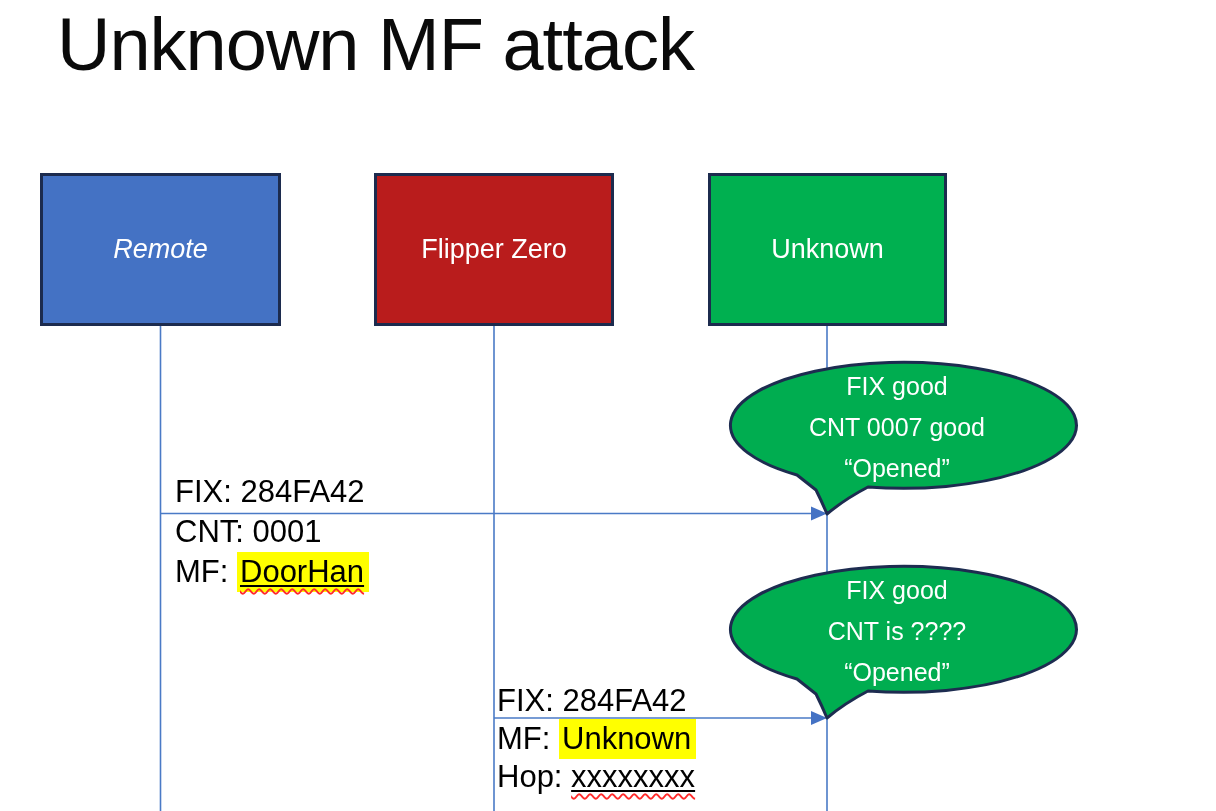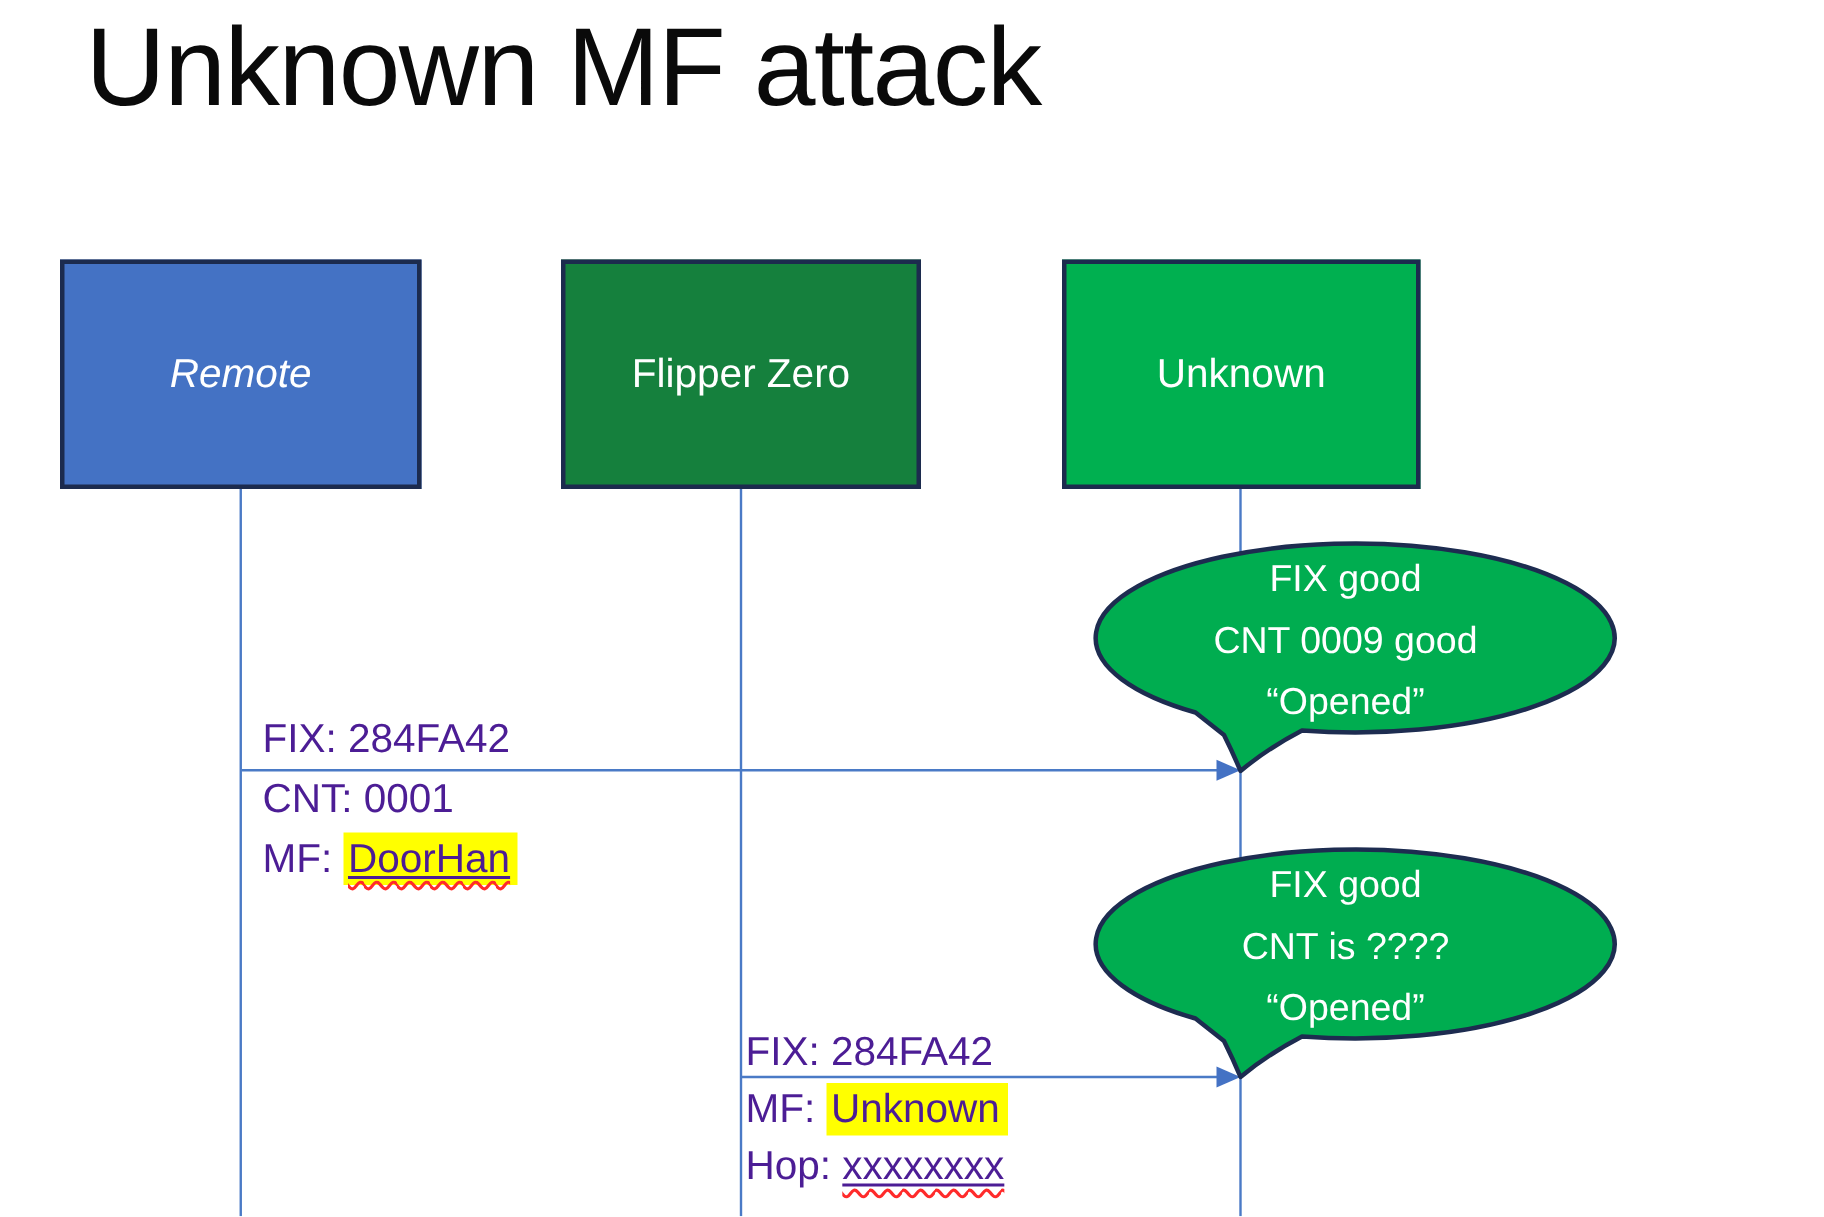--- a/index.html
+++ b/index.html
@@ -24,35 +24,35 @@
   .actor{
     position:absolute;
     top:173px;height:153px;
     box-sizing:border-box;
     border:3px solid #1c2b4e;
     display:flex;align-items:center;justify-content:center;
     color:#ffffff;
     font-size:27px;
   }
   .actor-remote{left:40px;width:241px;background:#4472c4;font-style:italic;}
-  .actor-flipper{left:374px;width:240px;background:#15803d;}
+  .actor-flipper{left:374px;width:240px;background:#b91c1c;}
   .actor-receiver{left:708px;width:239px;background:#00b050;}
 
   .overlay{
     position:absolute;left:0;top:0;width:1216px;height:811px;
   }
   .lifeline{stroke:#4a7ac6;stroke-width:1.6;}
   .msgline{stroke:#4a7ac6;stroke-width:1.6;}
   .msghead{fill:#4472c4;stroke:none;}
   .bubble{fill:#00ad50;stroke:#1d2c50;stroke-width:3;stroke-linejoin:round;}
 
   .msg{
     position:absolute;
-    color:#4c1d95;
-    font-size:27px;
+    color:#000000;
+    font-size:31px;
     white-space:nowrap;
   }
   .msg .msg-line{height:40px;line-height:40px;}
   .msg1{left:175px;top:472px;}
   .msg2{left:497px;top:682px;line-height:38px;}
   .msg2 .msg-line{height:38px;line-height:38px;}
 
   .hl{background:#ffff00;padding:2px 5px 3px 3px;text-align:center;}
   .u{text-decoration:underline;text-decoration-thickness:1.5px;text-underline-offset:3px;}
   .sq{text-decoration:underline wavy #ff2b2b;text-decoration-thickness:1.5px;text-underline-offset:6px;}
@@ -123,21 +123,21 @@
     <div class="msg-line">
       <span>MF: </span><span class="hl">Unknown</span>
     </div>
     <div class="msg-line">
       <span>Hop: </span><span class="sq"><span class="u">xxxxxxxx</span></span>
     </div>
   </div>
 
   <div class="callout-text callout-1">
     <div>FIX good</div>
-    <div>CNT 0009 good</div>
+    <div>CNT 0007 good</div>
     <div>“Opened”</div>
   </div>
 
   <div class="callout-text callout-2">
     <div>FIX good</div>
     <div>CNT is ????</div>
     <div>“Opened”</div>
   </div>
 
 </div>

